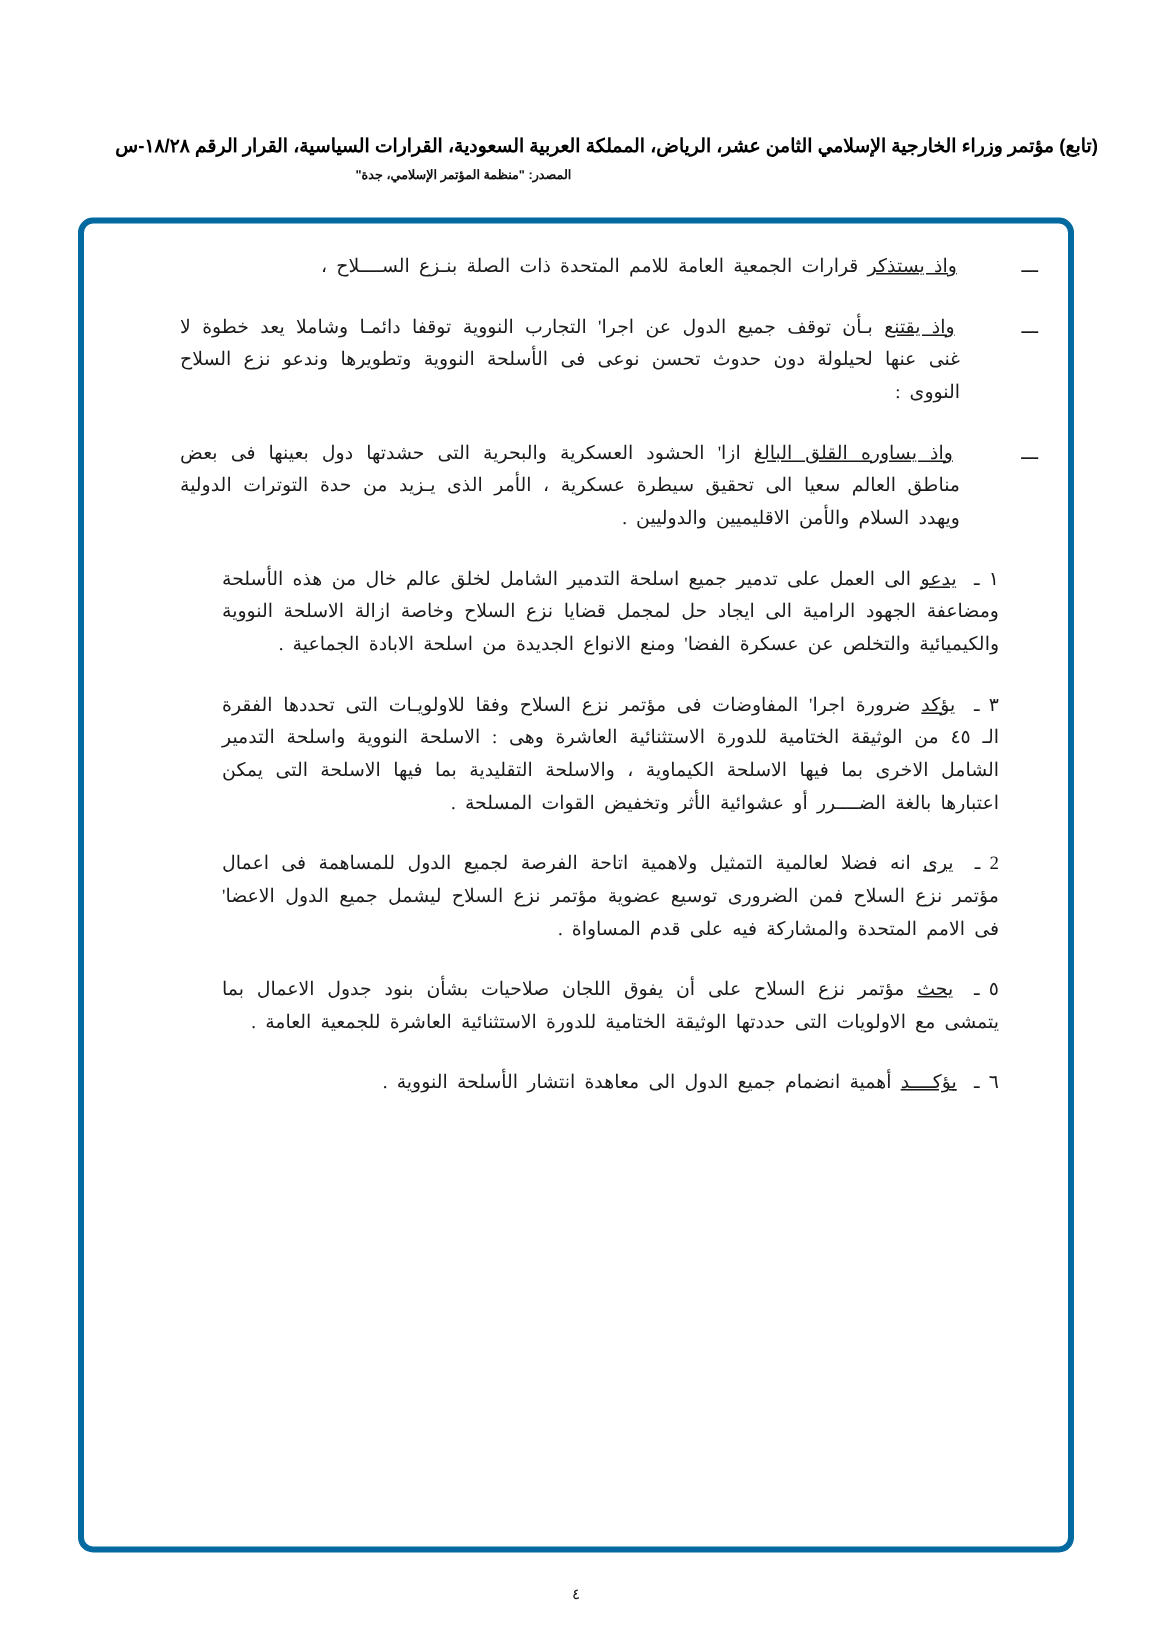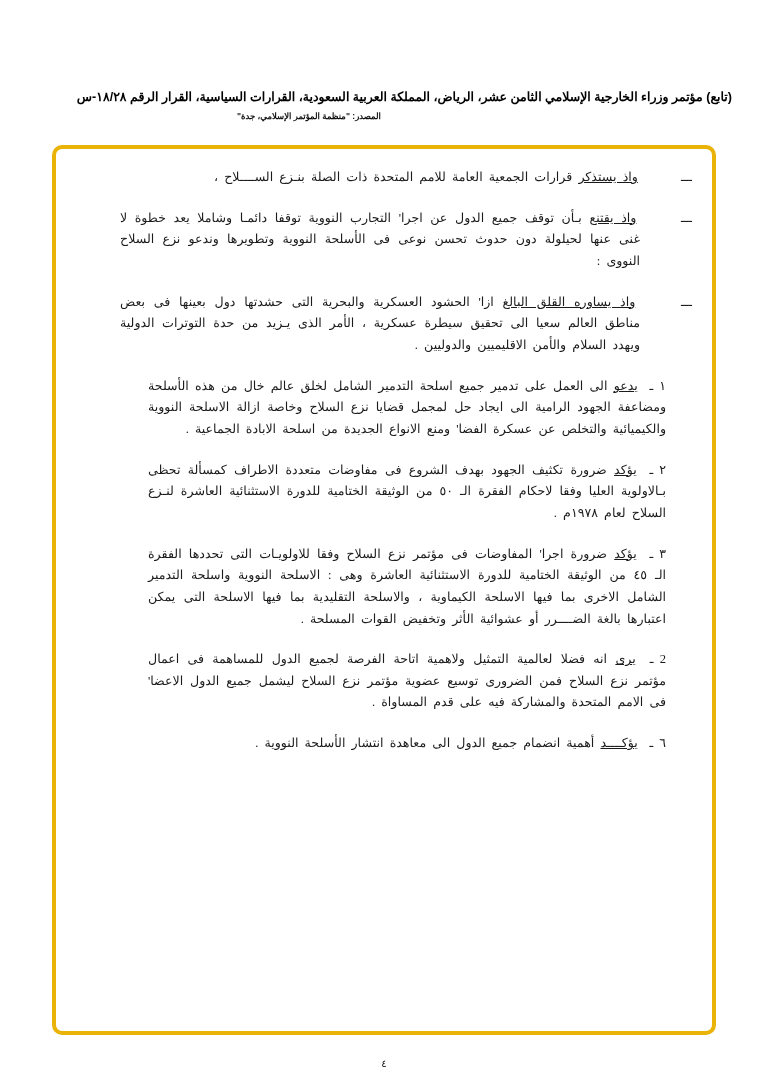--- a/index.html
+++ b/index.html
@@ -50,21 +50,21 @@
     padding-right: 150px;
   }
 
   
   .frame {
     position: absolute;
     top: 145px;
     right: 52px;
     left: 52px;
     height: 890px;
-    border: 4px solid #eab308;
+    border: 4px solid #0369a1;
     border-radius: 10px;
     box-sizing: border-box;
     background: #ffffff;
   }
 
   .doc-body {
     position: absolute;
     top: 18px;
     right: 46px;
     left: 64px;
@@ -122,22 +122,22 @@
     <div class="header-source">المصدر: "منظمة المؤتمر الإسلامي، جدة"</div>
   </div>
 
   <div class="frame">
     <div class="doc-body">
 
     <p class="para dash"><span class="dash-mark">ـــ</span> <span class="lead">واذ يستذكر</span> <span>قرارات الجمعية العامة للامم المتحدة ذات الصلة بنـزع الســــلاح ،</span></p>
         <p class="para dash"><span class="dash-mark">ـــ</span> <span class="lead">واذ يقتنع</span> <span>بـأن توقف جميع الدول عن اجرا' التجارب النووية توقفا دائمـا وشاملا يعد خطوة لا غنى عنها لحيلولة دون حدوث تحسن نوعى فى الأسلحة النووية وتطويرها وندعو نزع السلاح النووى :</span></p>
         <p class="para dash"><span class="dash-mark">ـــ</span> <span class="lead">واذ يساوره القلق البالغ</span> <span>ازا' الحشود العسكرية والبحرية التى حشدتها دول بعينها فى بعض مناطق العالم سعيا الى تحقيق سيطرة عسكرية ، الأمر الذى يـزيد من حدة التوترات الدولية ويهدد السلام والأمن الاقليميين والدوليين .</span></p>
         <p class="para num"><span class="dash-mark">١ ـ</span> <span class="lead">يدعو</span> <span>الى العمل على تدمير جميع اسلحة التدمير الشامل لخلق عالم خال من هذه الأسلحة ومضاعفة الجهود الرامية الى ايجاد حل لمجمل قضايا نزع السلاح وخاصة ازالة الاسلحة النووية والكيميائية والتخلص عن عسكرة الفضا' ومنع الانواع الجديدة من اسلحة الابادة الجماعية .</span></p>
-        <p class="para num"><span class="dash-mark">٢ ـ</span> <span class="lead">يؤكد</span> <span>ضرورة تكثيف الجهود بهدف الشروع فى مفاوضات متعددة الاطراف كمسألة تحظى بـالاولوية العليا وفقا لاحكام الفقرة الـ ٥٠ من الوثيقة الختامية للدورة الاستثنائية العاشرة لنـزع السلاح لعام ١٩٧٨م .</span></p>
         <p class="para num"><span class="dash-mark">٣ ـ</span> <span class="lead">يؤكد</span> <span>ضرورة اجرا' المفاوضات فى مؤتمر نزع السلاح وفقا للاولويـات التى تحددها الفقرة الـ ٤٥ من الوثيقة الختامية للدورة الاستثنائية العاشرة وهى : الاسلحة النووية واسلحة التدمير الشامل الاخرى بما فيها الاسلحة الكيماوية ، والاسلحة التقليدية بما فيها الاسلحة التى يمكن اعتبارها بالغة الضــــرر أو عشوائية الأثر وتخفيض القوات المسلحة .</span></p>
         <p class="para num"><span class="dash-mark">2 ـ</span> <span class="lead">يرى</span> <span>انه فضلا لعالمية التمثيل ولاهمية اتاحة الفرصة لجميع الدول للمساهمة فى اعمال مؤتمر نزع السلاح فمن الضرورى توسيع عضوية مؤتمر نزع السلاح ليشمل جميع الدول الاعضا' فى الامم المتحدة والمشاركة فيه على قدم المساواة .</span></p>
+        <p class="para num"><span class="dash-mark">٥ ـ</span> <span class="lead">يحث</span> <span>مؤتمر نزع السلاح على أن يفوق اللجان صلاحيات بشأن بنود جدول الاعمال بما يتمشى مع الاولويات التى حددتها الوثيقة الختامية للدورة الاستثنائية العاشرة للجمعية العامة .</span></p>
         <p class="para num"><span class="dash-mark">٦ ـ</span> <span class="lead">يؤكــــد</span> <span>أهمية انضمام جميع الدول الى معاهدة انتشار الأسلحة النووية .</span></p>
       </div>
   </div>
 
   <div class="page-number">٤</div>
 
 </div>
 
 </body></html>

